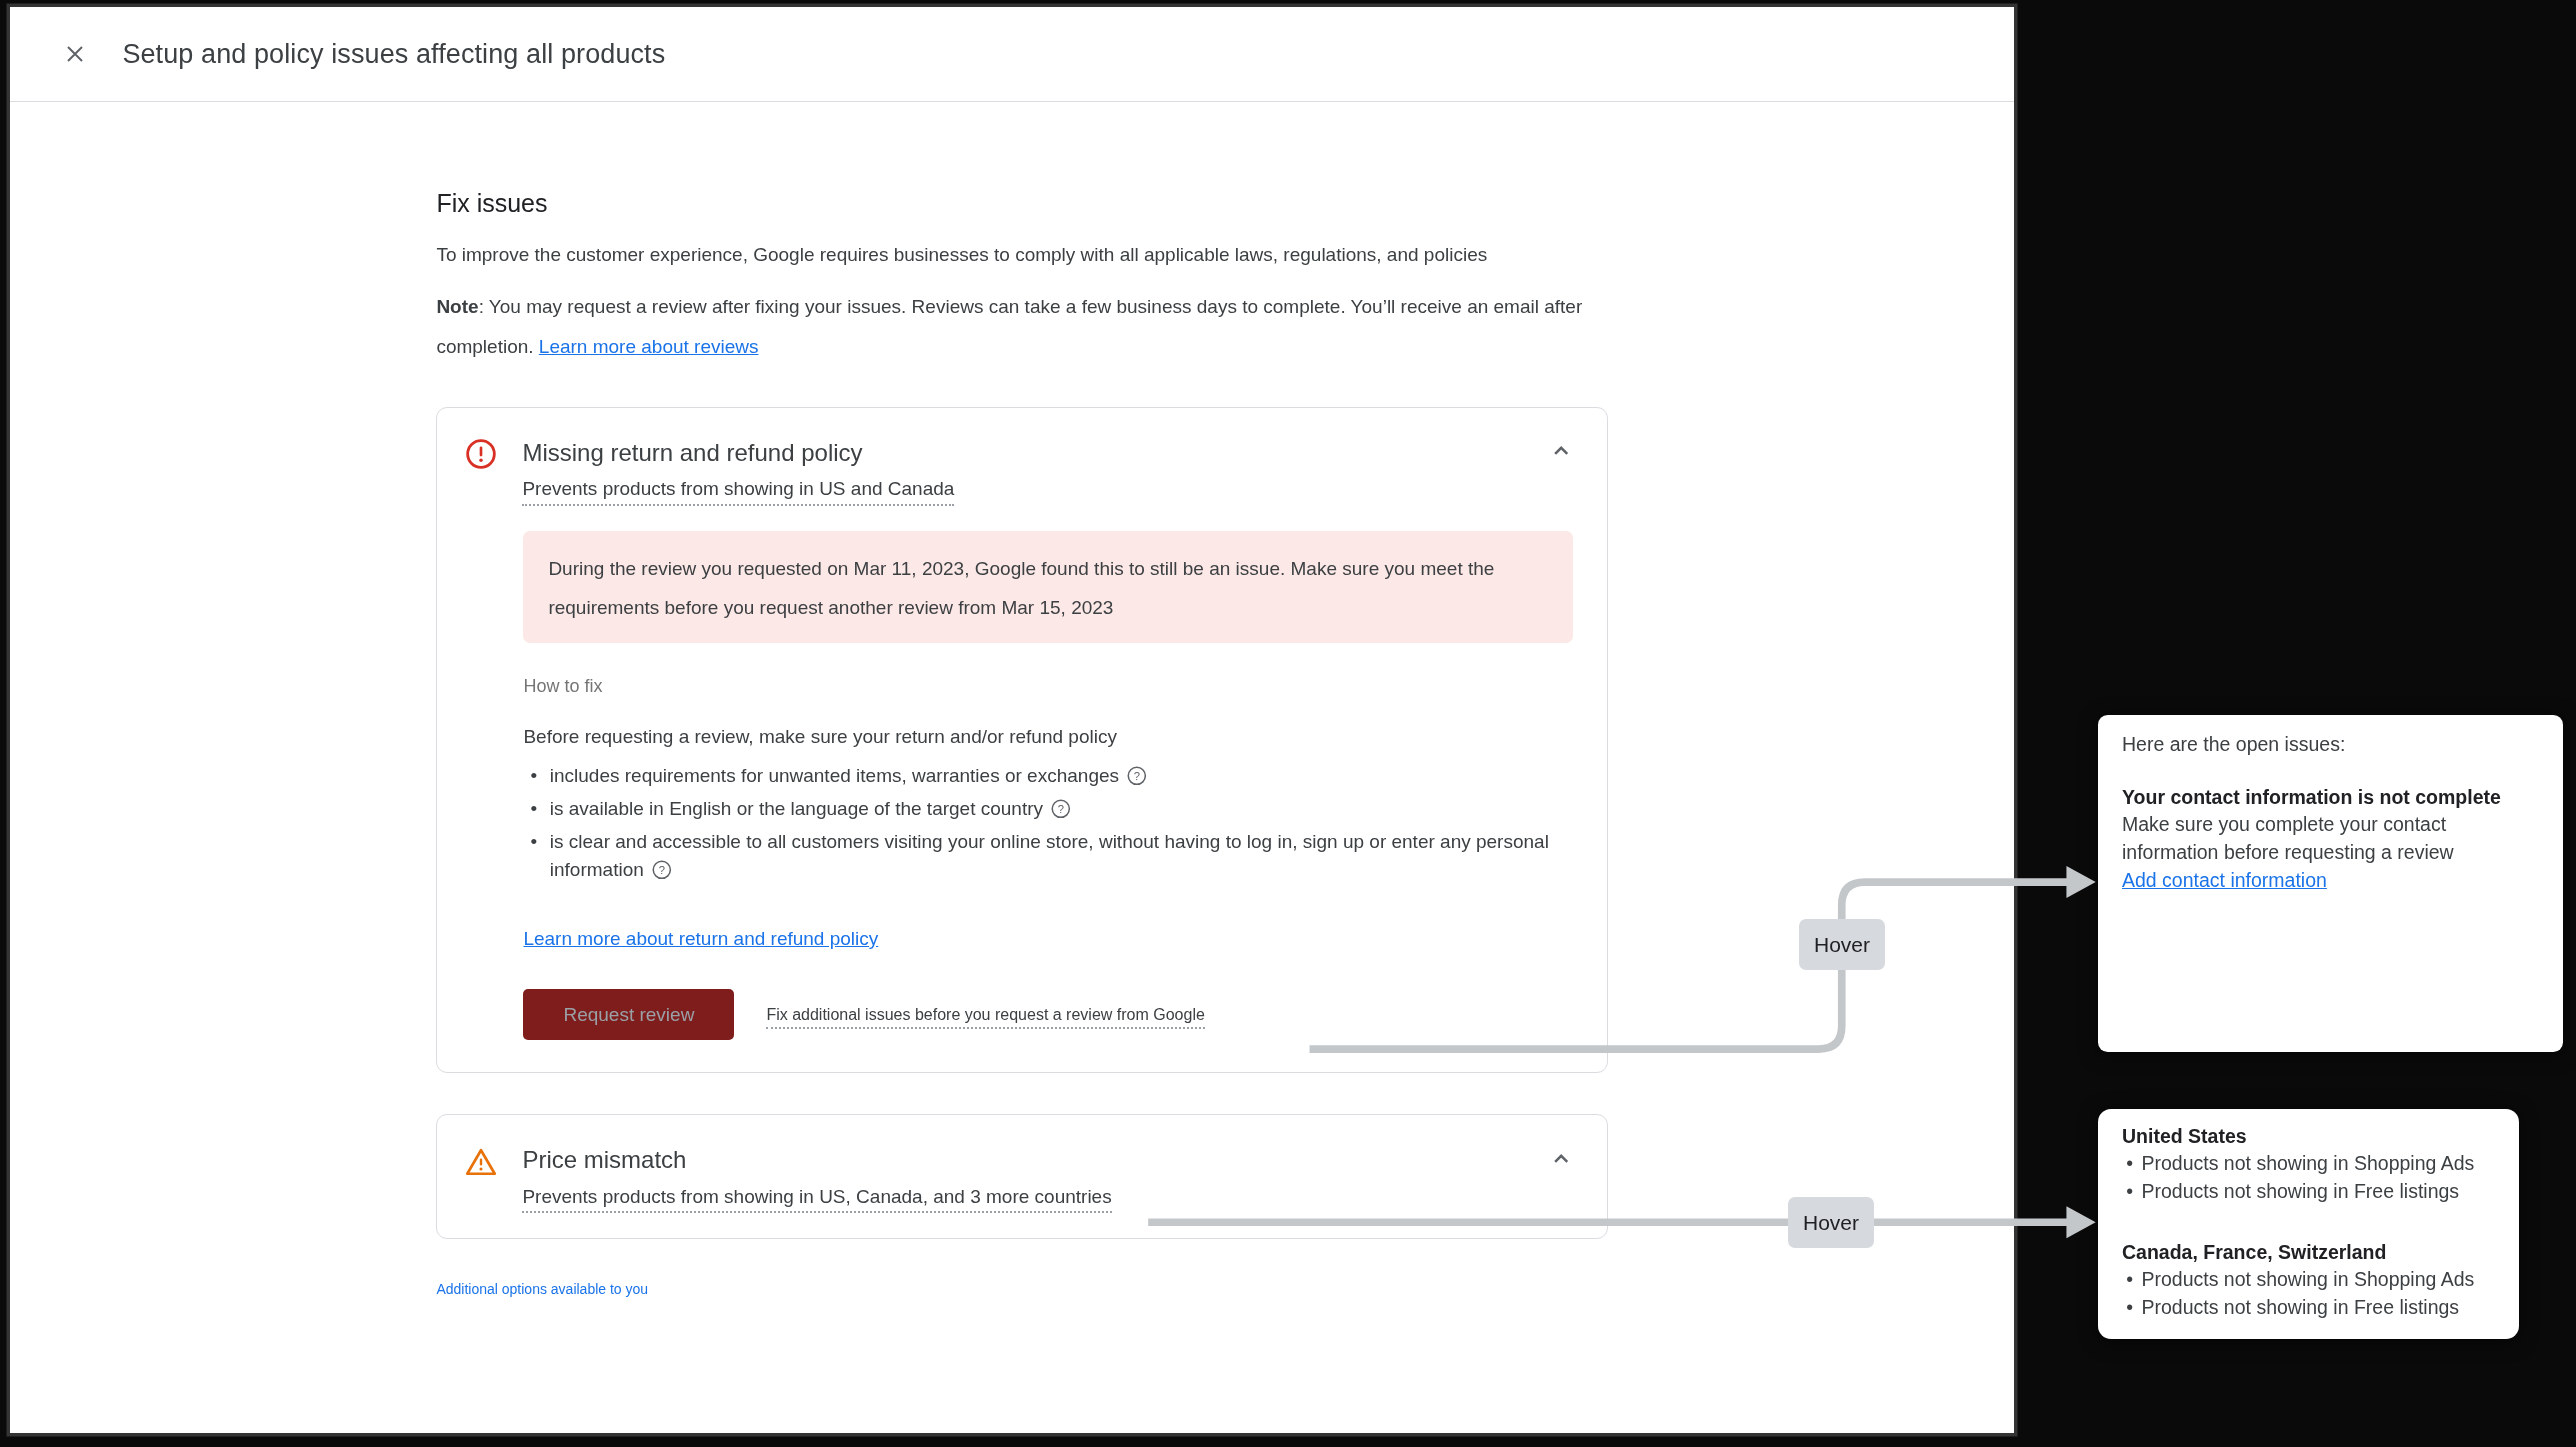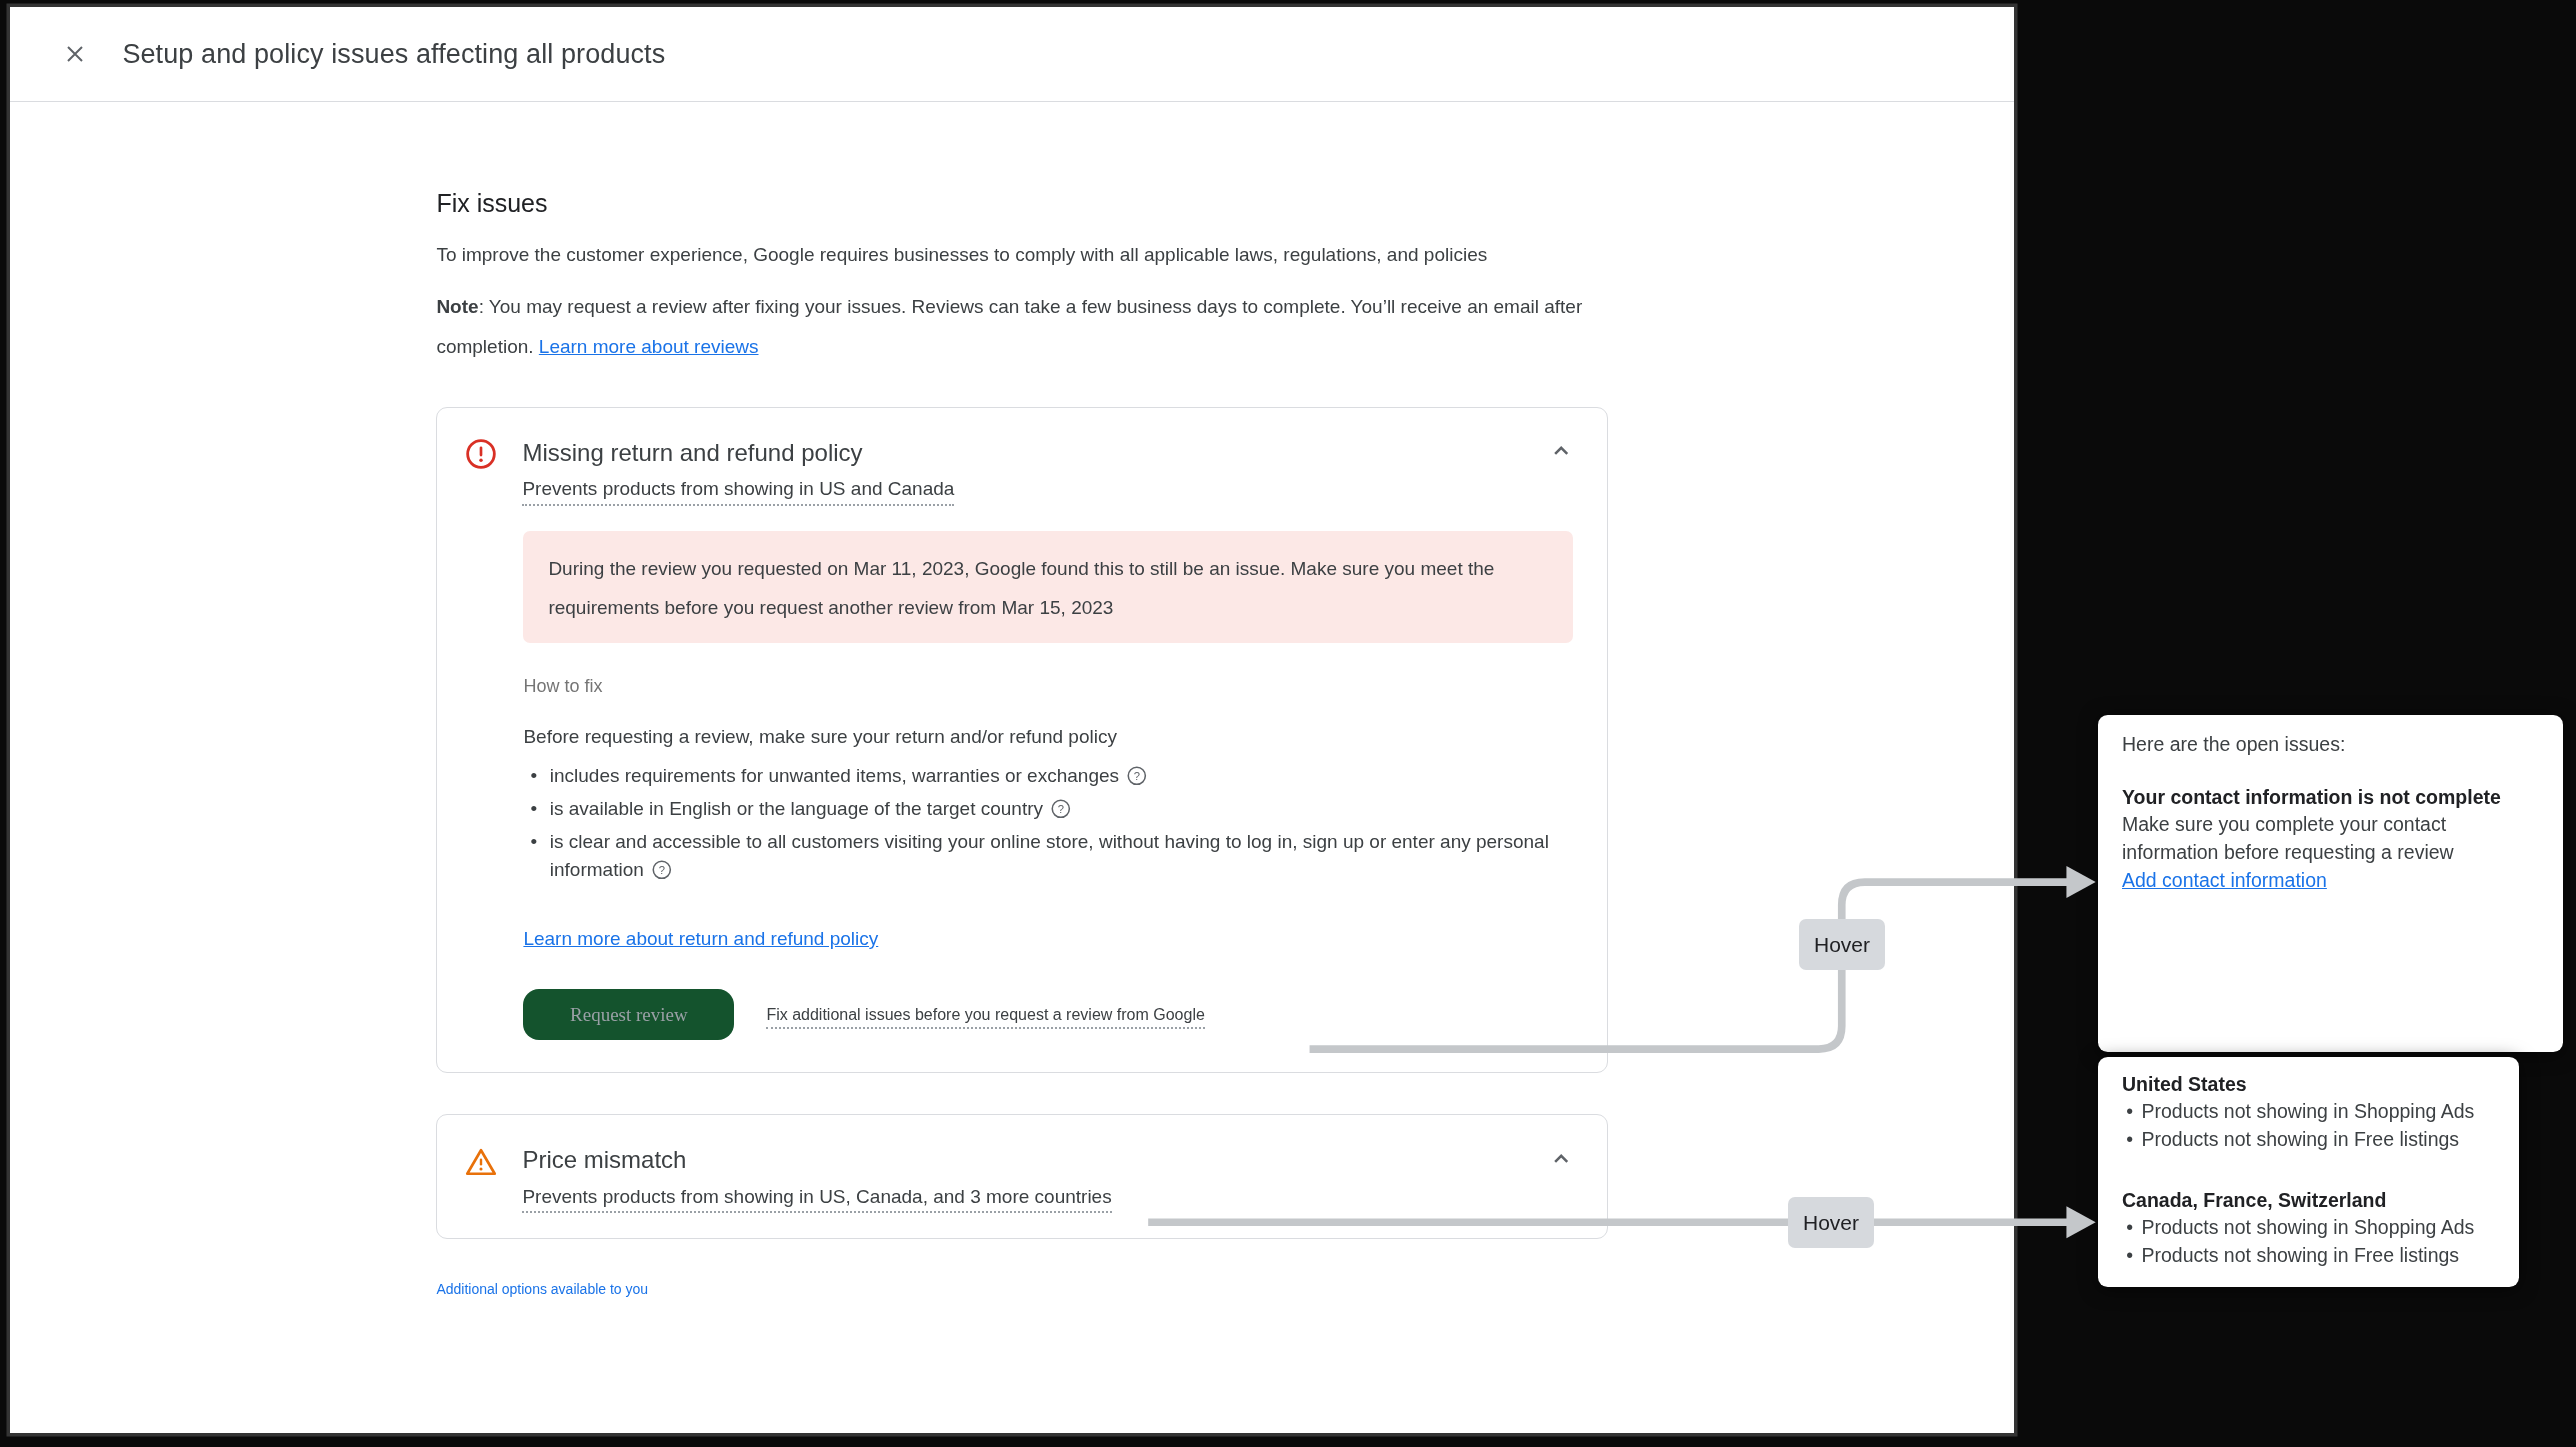--- a/index.html
+++ b/index.html
@@ -34,33 +34,33 @@
   .alert { margin-top:28px; width:1050px; background:#FCE8E6; border-radius:7px; padding:18px 14px 16.7px 25px; font-size:19px; line-height:39px; color:#3C4043; }
   .howfix-label { margin-top:31px; font-size:18px; color:#757575; line-height:24px; }
   .howfix-body { margin-top:7px; width:1012px; font-size:19px; line-height:40px; color:#3C4043; }
   .checklist-intro { margin-top:25px; font-size:19px; line-height:28px; color:#3C4043; }
   ul.checks { margin-top:11px; list-style:none; width:1047px; }
   ul.checks li { position:relative; padding-left:26.4px; font-size:19px; line-height:28px; color:#3C4043; margin-bottom:4.9px; }
   ul.checks li::before { content:"•"; position:absolute; left:7px; color:#3C4043; }
   .help { width:21.6px; height:21.6px; vertical-align:-4.2px; margin-left:7px; }
   .learn-link { display:inline-block; margin-top:39px; font-size:19px; }
   .btn-row { margin-top:39px; display:flex; align-items:center; }
-  .btn-disabled { width:211px; height:51px; background:#14532d; border:none; border-radius:16px; color:#9AA0A6; font-size:19px; font-family:Liberation Serif, serif; }
+  .btn-disabled { width:211px; height:51px; background:#7f1d1d; border:none; border-radius:5px; color:#9AA0A6; font-size:19px; font-family:Liberation Sans, sans-serif; }
   .fix-note { margin-left:32px; font-size:16px; color:#3C4043; }
 
   .footer-link { display:inline-block; margin-top:42px; font-size:14px; }
 
   
   .overlay { position:absolute; left:0; top:0; z-index:5; pointer-events:none; }
   .hover-chip { position:absolute; width:86px; height:51px; background:#D6D9DD; border-radius:7px; display:flex; align-items:center; justify-content:center; font-size:21px; color:#202124; z-index:6; }
 
   
   .tip { position:absolute; background:#ffffff; border-radius:9.7px; z-index:2; color:#3C4043; font-size:19.5px; box-shadow:0 2.8px 18px rgba(0,0,0,0.55); }
   .tip-1 { left:2098px; top:715px; width:465px; height:337px; padding:16.7px 22px 18px 24px; }
-  .tip-2 { left:2098px; top:1057px; width:421px; height:230px; padding:15.3px 18px 18px 24px; }
+  .tip-2 { left:2098px; top:1109px; width:421px; height:230px; padding:15.3px 18px 18px 24px;border-radius:13px; }
   .tip p.t-intro { line-height:25px; }
   .tip .t-section { margin-top:28px; }
   .tip .t-section + .t-section { margin-top:32px; }
   .tip h4 { font-size:19.5px; font-weight:700; color:#202124; line-height:25px; }
   .tip .t-body { line-height:28px; }
   .tip a.lnk { display:inline-block; line-height:28px; }
   .tip-2 .t-group h4 { line-height:25px; }
   .tip-2 ul { list-style:none; }
   .tip-2 li { position:relative; padding-left:19.5px; line-height:28px; }
   .tip-2 li::before { content:"•"; position:absolute; left:4.2px; color:#3C4043; }

